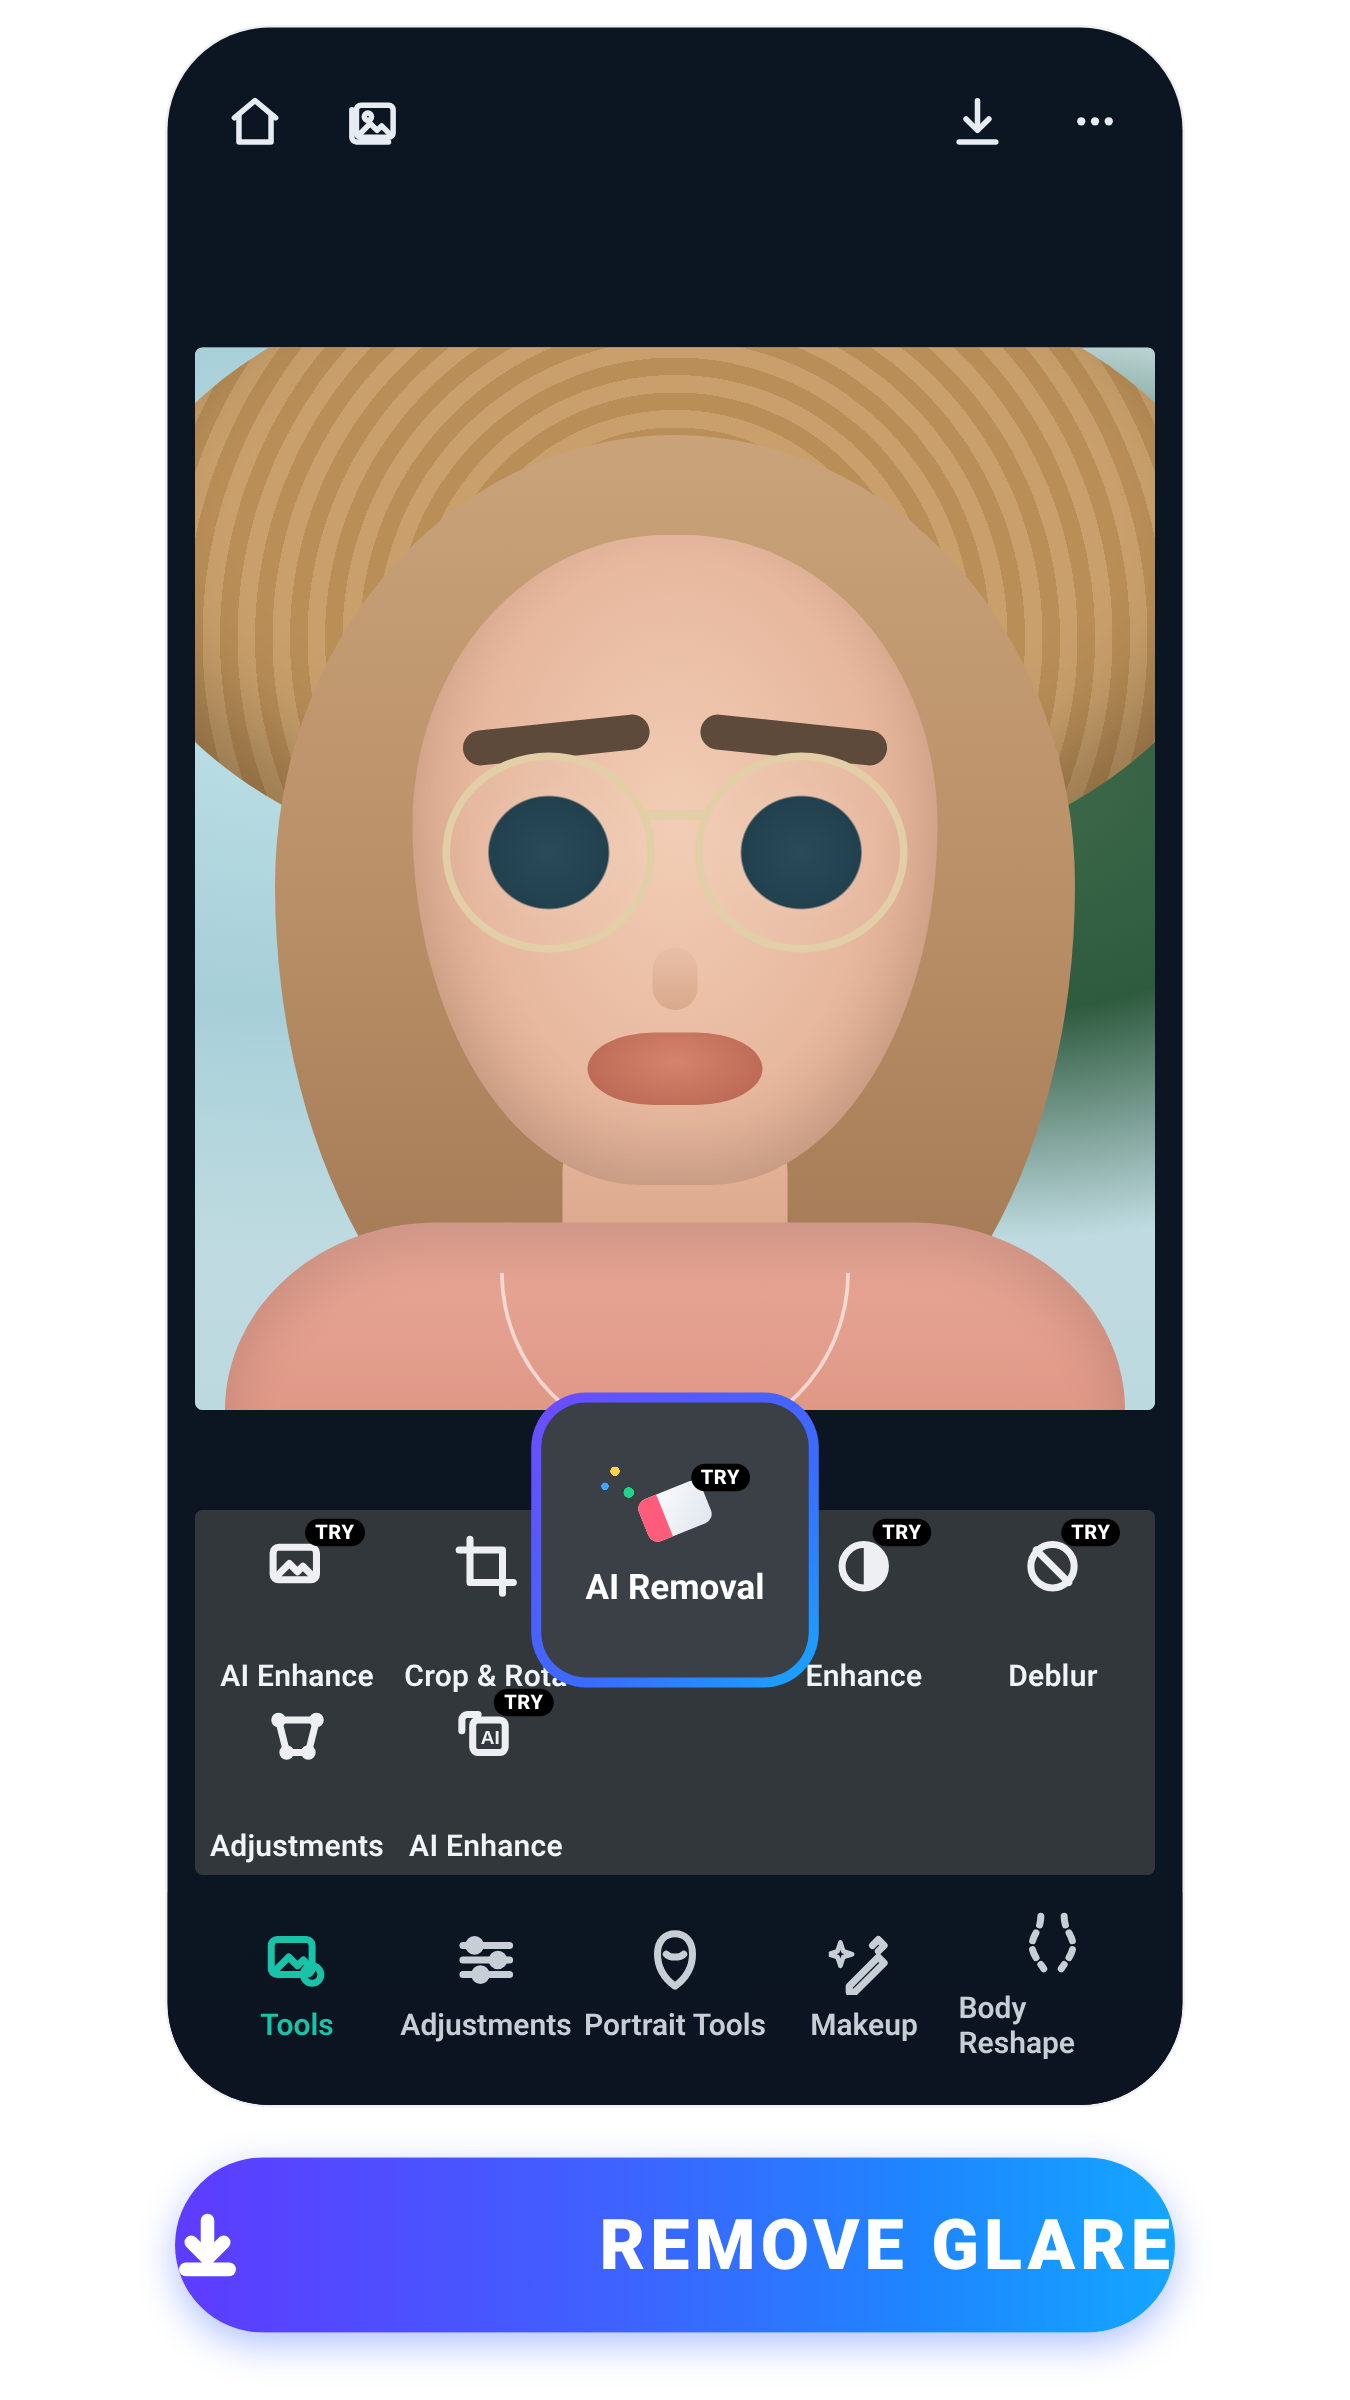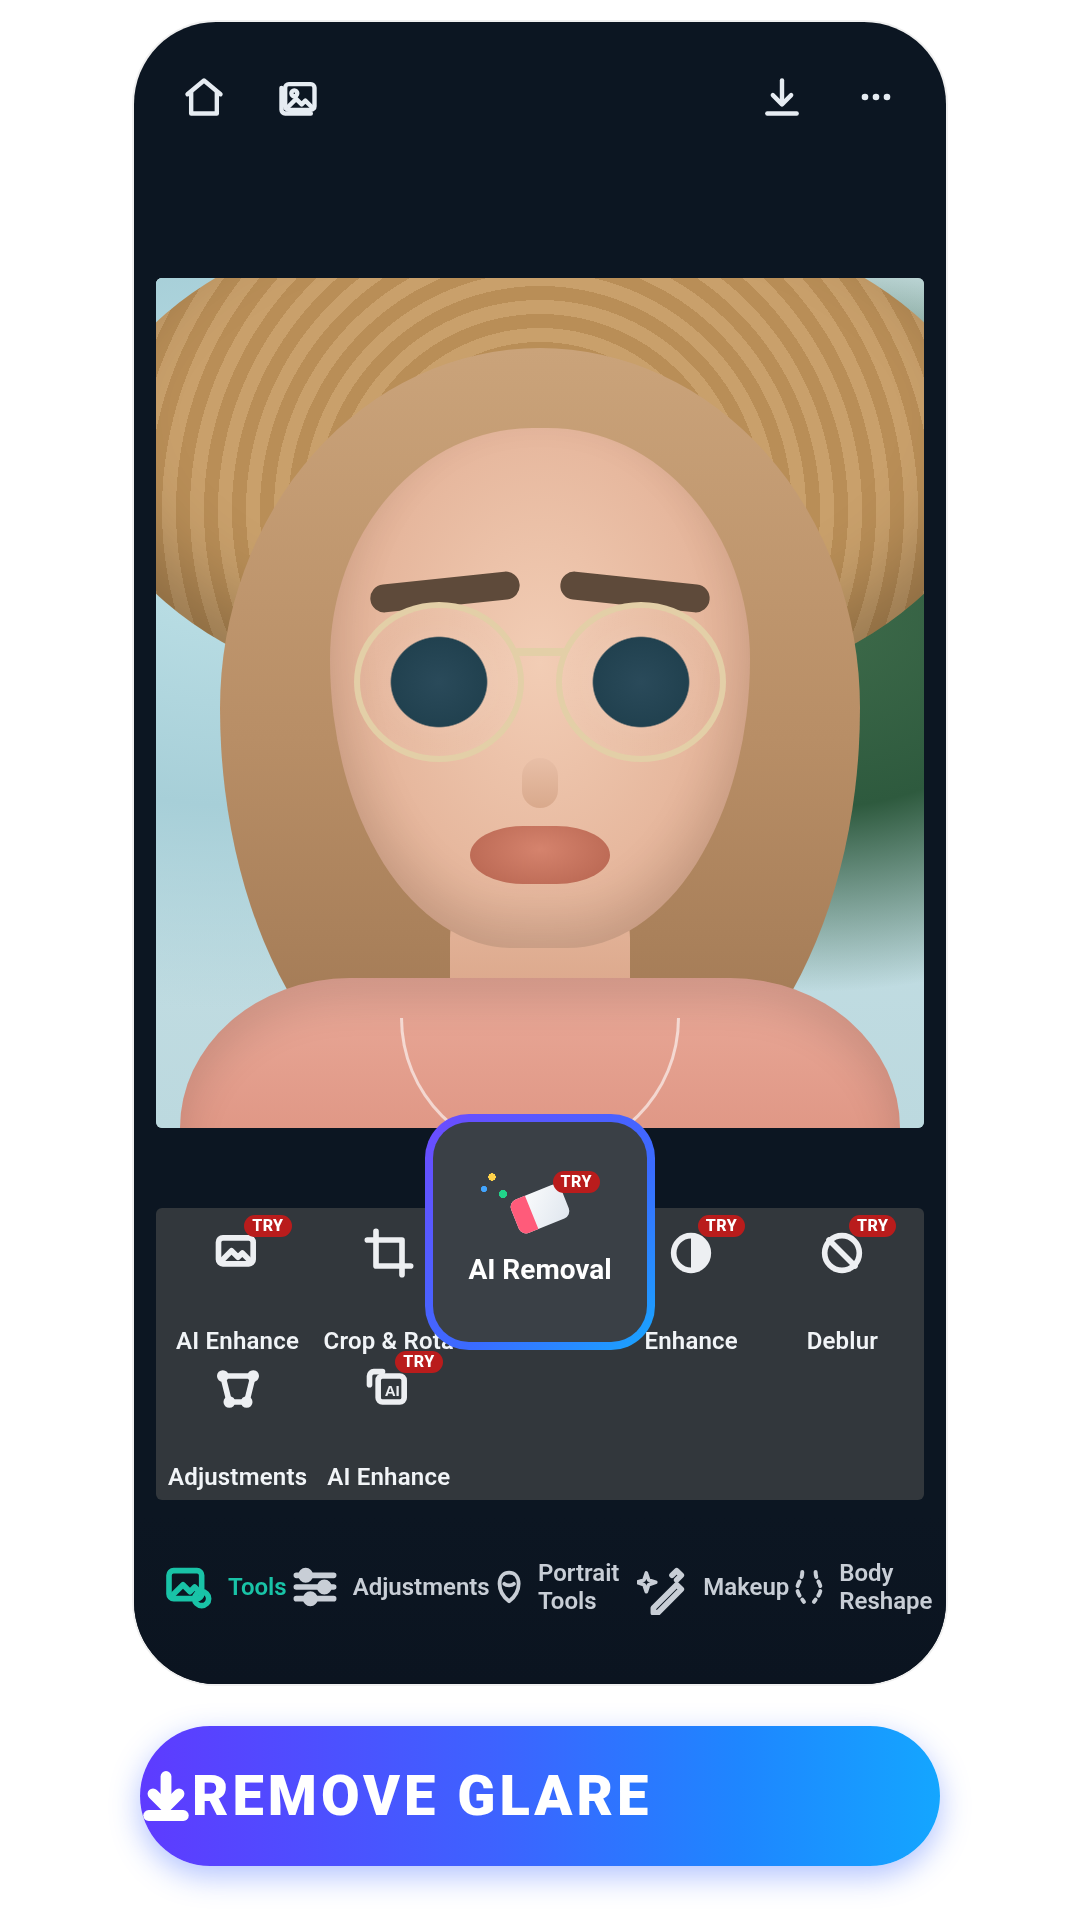--- a/index.html
+++ b/index.html
@@ -90,21 +90,21 @@
     background:#32373C;
     border-radius:6px;
     display:grid;grid-template-columns:repeat(5,1fr);grid-template-rows:1fr 1fr;
     align-items:center;justify-items:center;gap:4px 0;
     padding:16px 6px 8px;
   }
   .tool{display:flex;flex-direction:column;align-items:center;justify-content:center;gap:10px;color:#F1F4F7;min-width:150px;}
   .tool .ticon{position:relative;width:56px;height:56px;display:flex;align-items:center;justify-content:center;}
   .tool .ticon svg{width:52px;height:52px;stroke:#EDEFF2;fill:none;stroke-width:2.6;stroke-linecap:round;stroke-linejoin:round;}
   .tool .label{font-size:24px;font-weight:600;letter-spacing:.2px;margin-top:36px;}
-  .try{position:absolute;top:-10px;right:-26px;background:#b91c1c;color:#fff;font-size:16px;font-weight:800;letter-spacing:.5px;border-radius:12px;padding:2px 8px;line-height:18px;}
+  .try{position:absolute;top:-10px;right:-26px;background:#000000;color:#fff;font-size:16px;font-weight:800;letter-spacing:.5px;border-radius:12px;padding:2px 8px;line-height:18px;}
   .ai-border{
     position:absolute;left:50%;top:1092px;transform:translateX(-50%);
     width:230px;height:236px;border-radius:44px;
     background:linear-gradient(135deg,#6E4BFF 0%, #3A6BFF 60%, #17A7FF 100%);
     z-index:2;
   }
   .ai-inner{
     position:absolute;left:50%;top:1100px;transform:translateX(-50%);
     width:214px;height:220px;border-radius:36px;background:#3A4046;z-index:3;
     display:flex;flex-direction:column;align-items:center;justify-content:center;gap:14px;color:#fff;
@@ -113,30 +113,30 @@
   .ai-inner .label{font-size:28px;font-weight:700;}
   .ai-inner .try{top:-8px;right:-24px;}
 
   
   .bottom-nav{
     position:absolute;left:0;right:0;bottom:0;height:170px;
     display:flex;align-items:center;justify-content:space-between;
     padding:0 28px 24px;
     background:linear-gradient(#0C1622,#0B1420);
   }
-  .nav-item{flex:1;display:flex;flex-direction:row;align-items:center;gap:10px;color:#C8CED6;}
+  .nav-item{flex:1;display:flex;flex-direction:column;align-items:center;gap:10px;color:#C8CED6;}
   .nav-item.active{color:#19C3A7;}
   .nav-item svg{width:56px;height:56px;stroke:currentColor;fill:none;stroke-width:2.4;stroke-linecap:round;stroke-linejoin:round;}
   .nav-item .label{font-size:24px;font-weight:600;}
 
   
   .cta{
     position:absolute;left:50%;bottom:54px;transform:translateX(-50%);
     width:800px;height:140px;border-radius:84px;
-    display:flex;align-items:center;justify-content:flex-start;
+    display:flex;align-items:center;justify-content:space-between;gap:28px;
     color:#fff;font-size:56px;font-weight:900;letter-spacing:4px;
     background:linear-gradient(90deg,#5E3BFF 0%, #3D63FF 45%, #1E86FF 75%, #14A6FF 100%);
     box-shadow:0 10px 30px rgba(33,84,255,.35);
   }
   .cta svg{width:52px;height:52px;stroke:#fff;fill:none;stroke-width:5;stroke-linecap:round;stroke-linejoin:round;}
 
   
   .eraser{width:54px;height:36px;border-radius:8px;background:linear-gradient(135deg,#fff,#dfe6ee);transform:rotate(-22deg);position:relative;}
   .eraser::after{content:"";position:absolute;left:0;top:0;width:18px;height:100%;border-radius:8px 0 0 8px;background:#ff5b7a;}
   .sparkles{position:absolute;left:-22px;top:-10px;width:36px;height:36px;}

